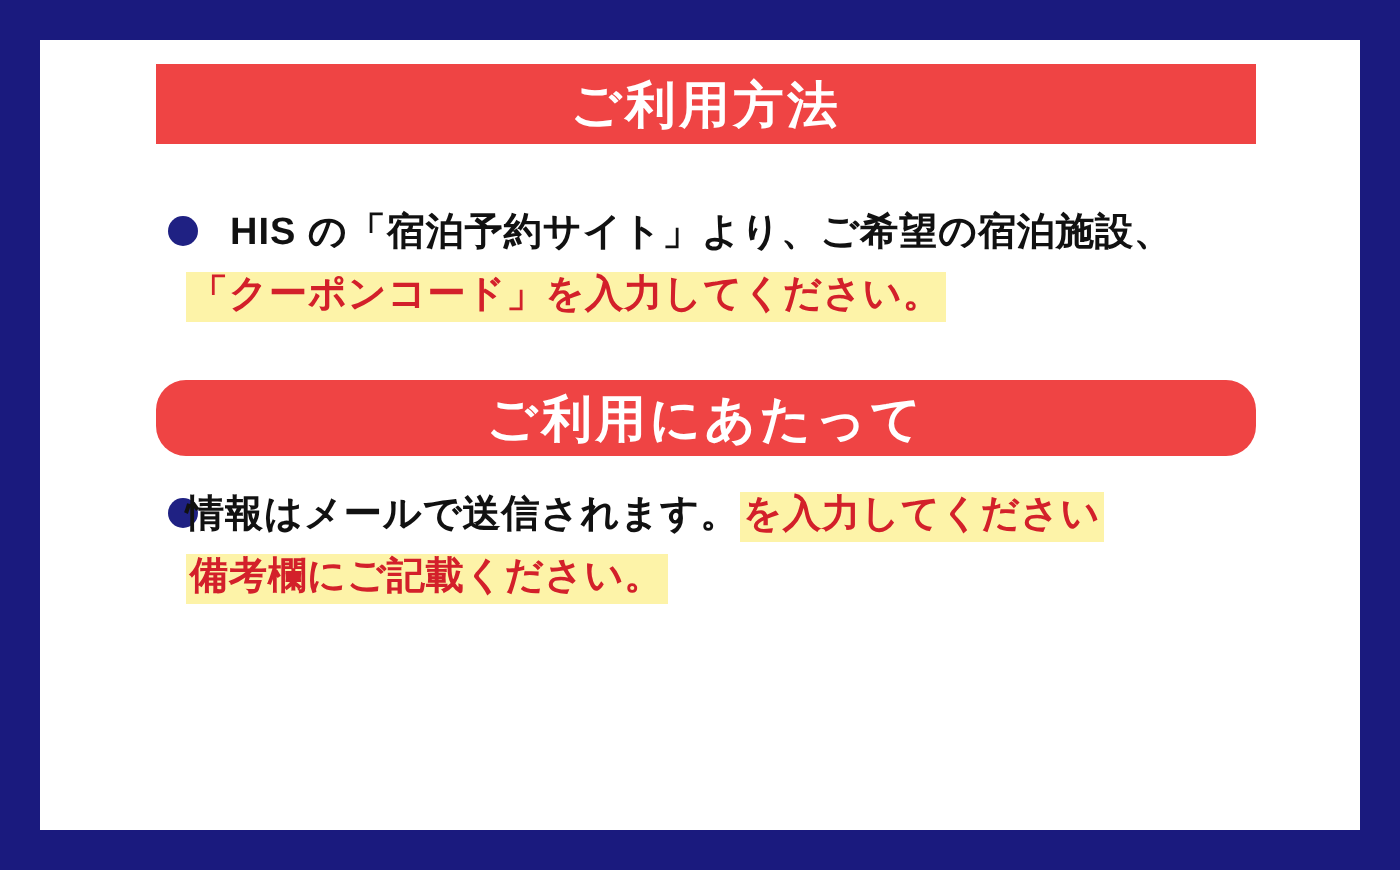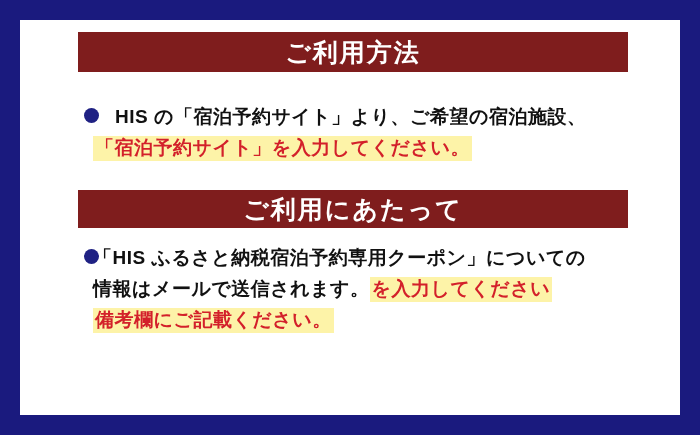--- a/index.html
+++ b/index.html
@@ -36,34 +36,35 @@
   .inner {
     position: absolute;
     left: 58px;
     top: 12px;
     width: 550px;
   }
 
   .section-header {
     width: 550px;
     height: 40px;
-    background: #7f1d1d;
+    background: #ef4444;
     color: #ffffff;
     font-size: 25px;
     font-weight: bold;
     letter-spacing: 2px;
     display: flex;
     align-items: center;
     justify-content: center;
     box-sizing: border-box;
   }
 
   .section-header.second {
     height: 38px;
     margin-top: 27px;
+    border-radius: 15px;
   }
 
   .bullet-block {
     display: flex;
     align-items: flex-start;
     margin-top: 29px;
   }
 
   .bullet-dot {
     width: 15px;
@@ -112,33 +113,30 @@
 
       <div class="section-header">ご利用方法</div>
 
       <div class="bullet-block">
         <span class="bullet-dot"></span>
         <div class="bullet-text">
           <div class="line">
             <span>HIS の「宿泊予約サイト」より、ご希望の宿泊施設、</span>
           </div>
           <div class="line indent-out">
-            <span class="hl">「宿泊予約サイト」を入力してください。</span>
+            <span class="hl">「クーポンコード」を入力してください。</span>
           </div>
         </div>
       </div>
 
       <div class="section-header second">ご利用にあたって</div>
 
       <div class="bullet-block gap-2">
         <span class="bullet-dot"></span>
         <div class="bullet-text">
-          <div class="line indent-out">
-            <span>「HIS ふるさと納税宿泊予約専用クーポン」についての</span>
-          </div>
           <div class="line indent-out">
             <span>情報はメールで送信されます。</span><span class="hl">を入力してください</span>
           </div>
           <div class="line indent-out">
             <span class="hl">備考欄にご記載ください。</span>
           </div>
         </div>
       </div>
 
     </div>

